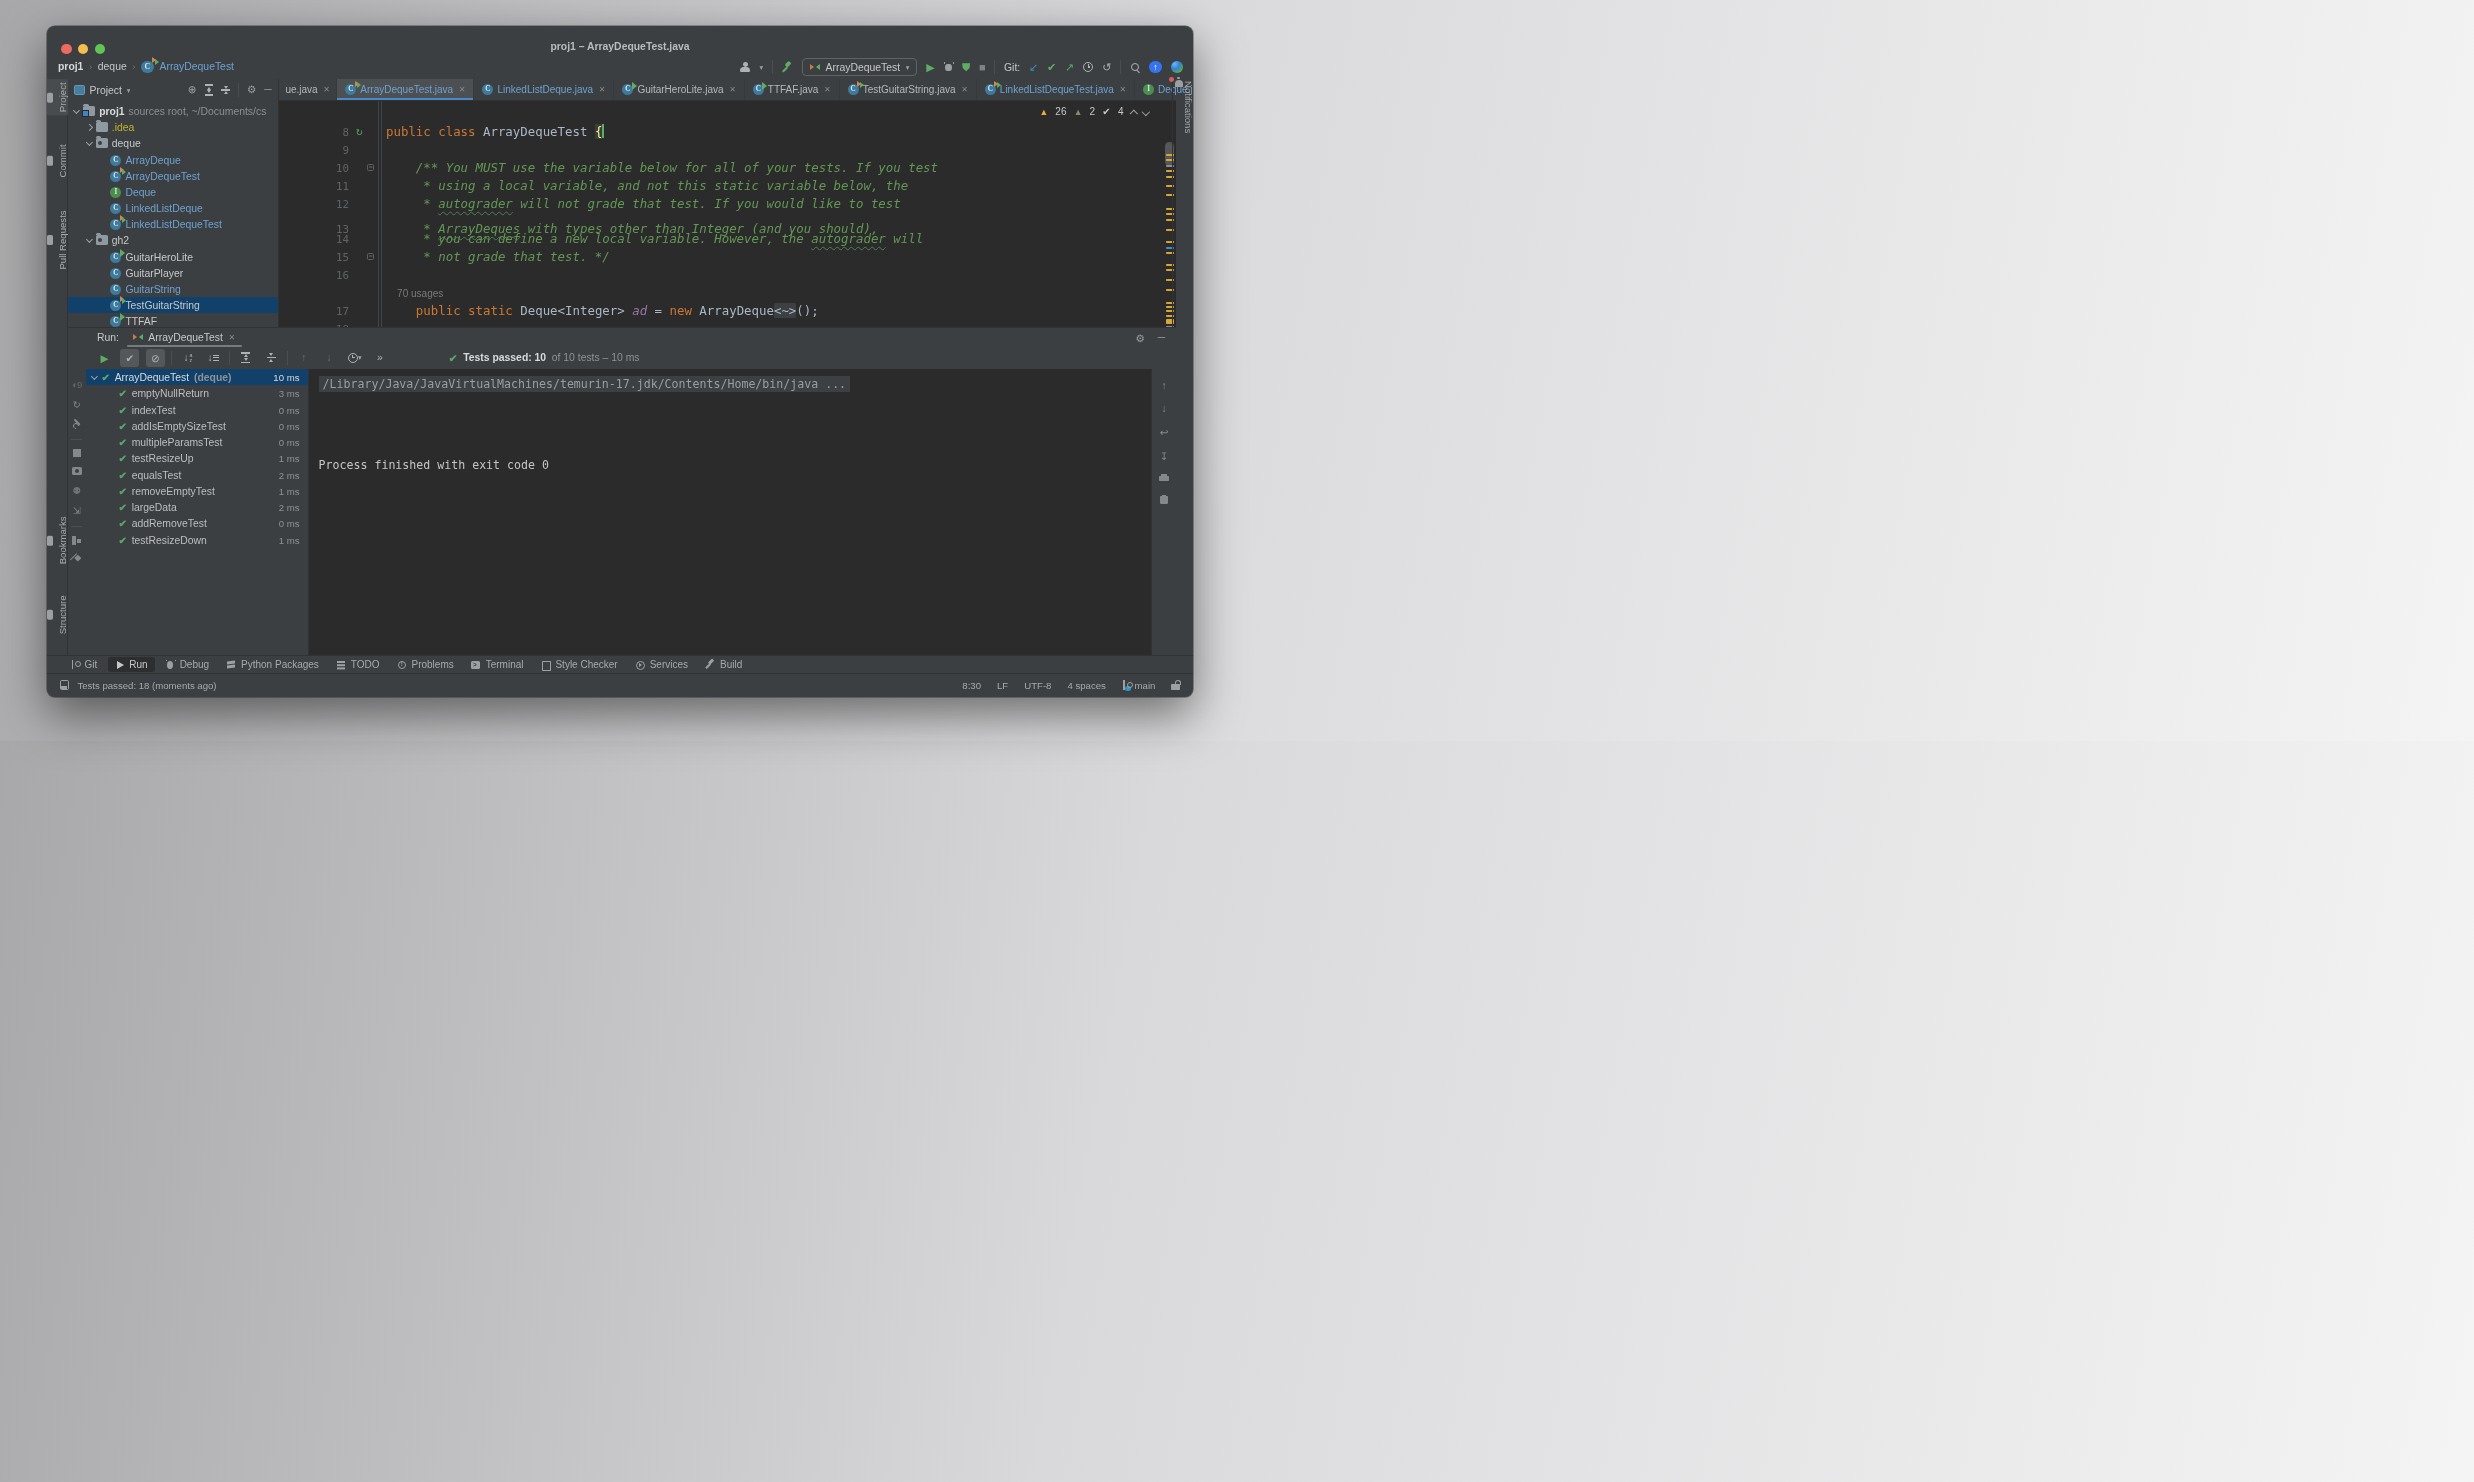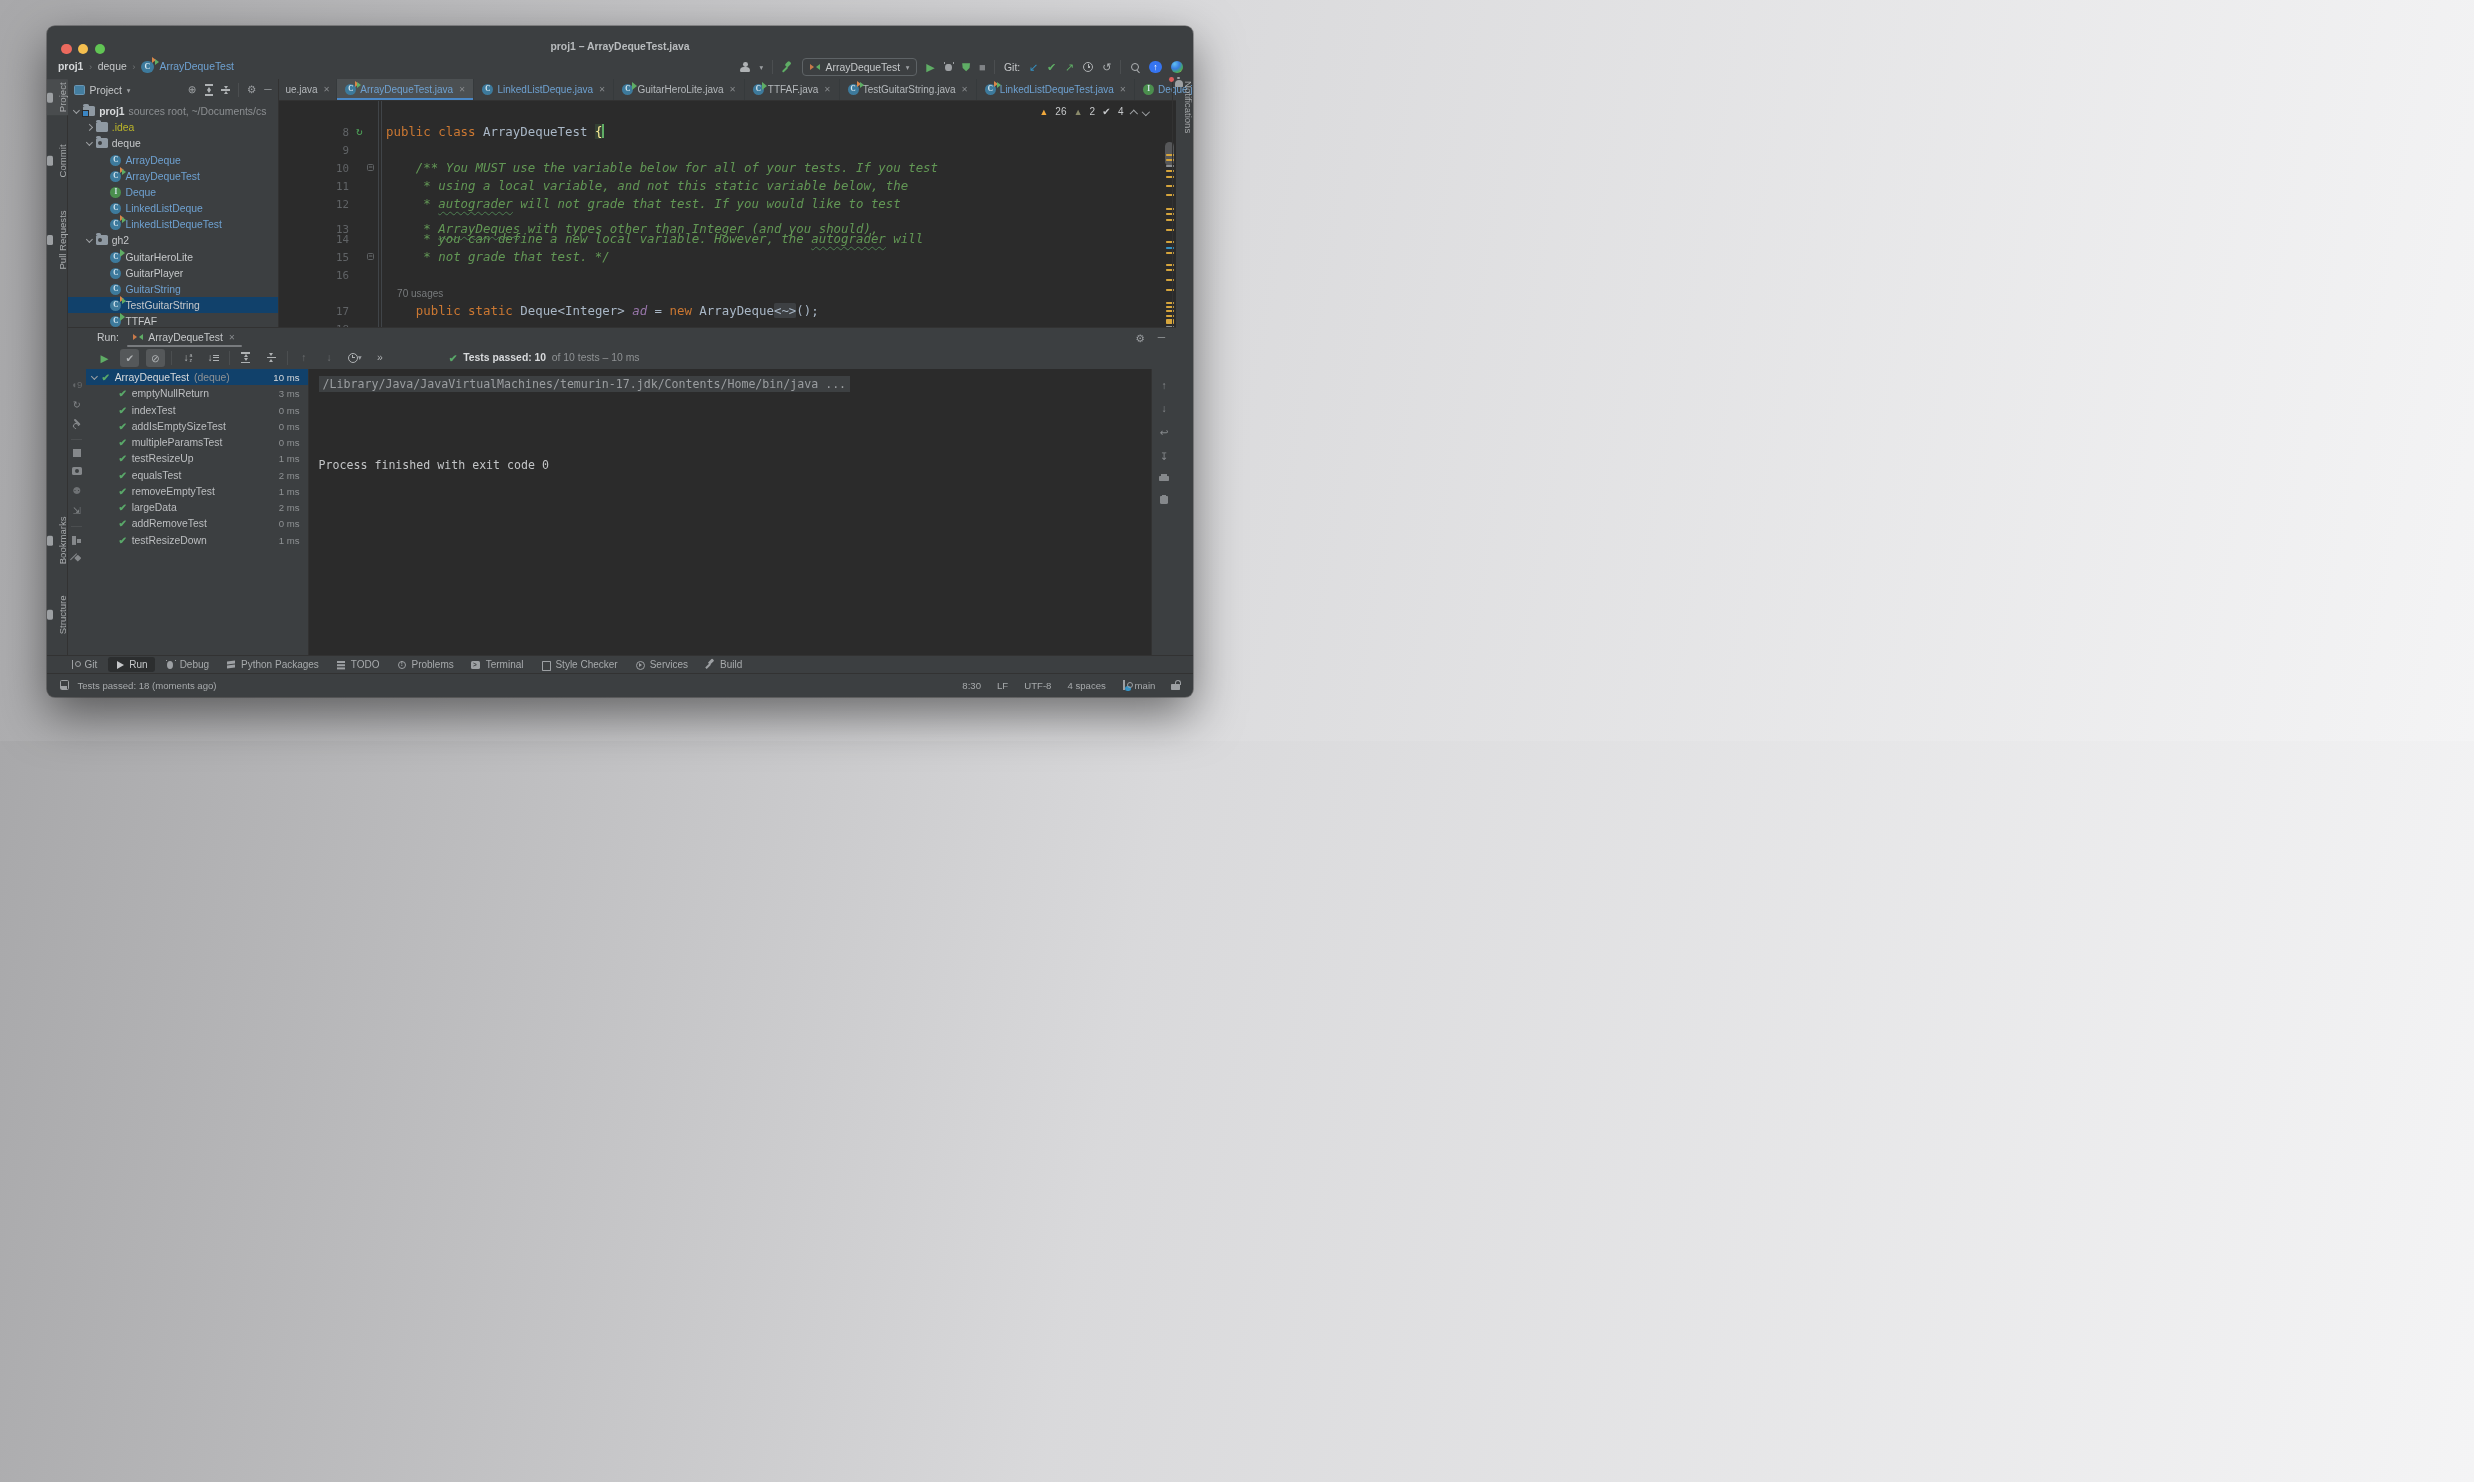--- a/index.html
+++ b/index.html
@@ -168,21 +168,21 @@
   .cam::before{content:"";position:absolute;left:3.2px;top:2px;width:4px;height:4px;border-radius:50%;background:#3c3f41;}
   .sqico{width:8px;height:8px;background:#85888b;}
   .gridico{width:8.8px;height:8.8px;background:linear-gradient(#85888b,#85888b) left/4px 100% no-repeat,linear-gradient(#85888b,#85888b) right/4px 45% no-repeat;}
   .pinico{position:relative;width:8.8px;height:8.8px;border-left:1.6px solid #85888b;transform:rotate(45deg);}
   .pinico::before{content:"";position:absolute;left:0.8px;top:0px;width:4.8px;height:4.8px;background:#85888b;border-radius:0.8px;}
   .testtree{position:absolute;left:17.5px;top:41px;width:222px;bottom:0;overflow:hidden;}
   .testrow{position:absolute;left:0;right:0;height:16.3px;display:flex;align-items:center;gap:4.8px;white-space:nowrap;}
   .testrow.selected{background:#11416b;}
   .testrow .chk{color:var(--green);font-weight:700;font-size:10px;}
   .testrow .nm{color:#bcbec0;} .testrow.selected .nm{color:#d8dadc;}
-  .testrow .sfx{color:#8f9294;}
+  .testrow .sfx{color:#8f9294;font-weight:bold;}
   .testrow .tm{margin-left:auto;color:#8f9294;font-size:9.6px;padding-right:8px;}
   .testrow.selected .tm{color:#d8dadc;}
   .console{position:absolute;left:240px;top:41px;right:25px;bottom:0;background:var(--editor);border-left:0.8px solid var(--border);
     font-family:"DejaVu Sans Mono",monospace;font-size:11.6px;}
   .cl1{position:absolute;left:9.6px;top:7.2px;color:#9b9ea1;background:#3d4042;padding:0.8px 4px;}
   .cl2{position:absolute;left:9.6px;top:89px;color:#c3c5c7;}
   .constrip{position:absolute;right:0;top:41px;width:25px;bottom:0;display:flex;flex-direction:column;align-items:center;gap:12px;padding-top:11px;color:#85888b;font-size:10.4px;background:var(--bg);border-left:0.8px solid var(--border);}
   .printer{position:relative;width:10.4px;height:8.8px;}
   .printer::before{content:"";position:absolute;left:0;top:2.4px;width:10.4px;height:4.8px;background:#85888b;border-radius:0.8px;}
   .printer::after{content:"";position:absolute;left:2.4px;top:0;width:5.6px;height:2.4px;background:#85888b;}

